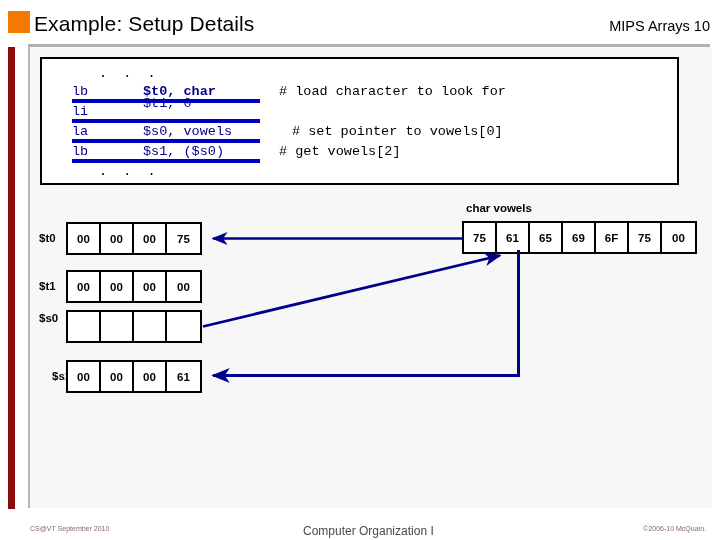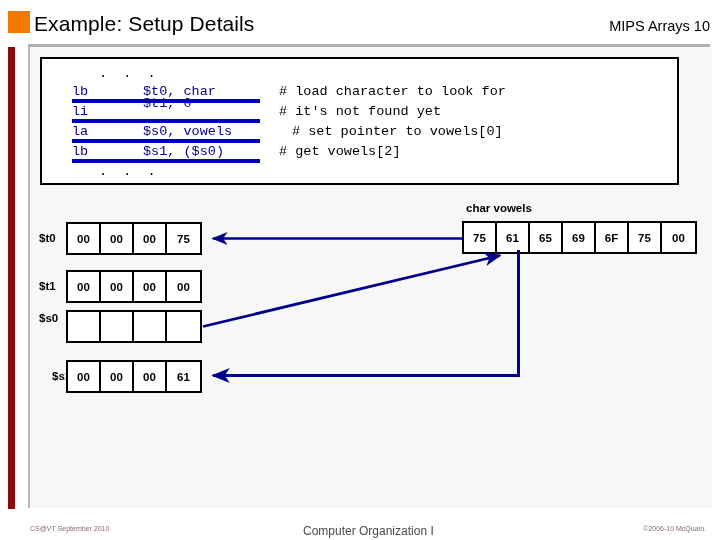--- a/index.html
+++ b/index.html
@@ -206,27 +206,26 @@
 <div id="left-accent-bar"></div>
 
 <div id="content-panel"></div>
 
 <div id="code-box">
   <div class="code-area">
 
     <div class="code-ellipsis" style="left:57px; top:7px;">. . .</div>
 
     <div class="code-mnemonic" style="left:30px; top:25px;">lb</div>
-    <div class="code-operands" style="left:101px; top:25px;">$t0, char</div>
+    <div class="code-operands" style="left:101px; top:25px;font-weight:bold;">$t0, char</div>
     <div class="code-comment" style="left:237px; top:25px;"># load character to look for</div>
     <div class="code-underline" style="left:30px; top:40px; width:188px;"></div>
 
     <div class="code-mnemonic" style="left:30px; top:45px;">li</div>
     <div class="code-operands" style="left:101px; top:37px;">$t1, 0</div>
-    <div class="code-comment" style="left:237px; top:45px;"># it's not found yet</div>
     <div class="code-underline" style="left:30px; top:60px; width:188px;"></div>
 
     <div class="code-mnemonic" style="left:30px; top:65px;">la</div>
     <div class="code-operands" style="left:101px; top:65px;">$s0, vowels</div>
     <div class="code-comment" style="left:221px; top:65px;margin-left:29px;"># set pointer to vowels[0]</div>
     <div class="code-underline" style="left:30px; top:80px; width:188px;"></div>
 
     <div class="code-mnemonic" style="left:30px; top:85px;">lb</div>
     <div class="code-operands" style="left:101px; top:85px;">$s1, ($s0)</div>
     <div class="code-comment" style="left:237px; top:85px;"># get vowels[2]</div>

